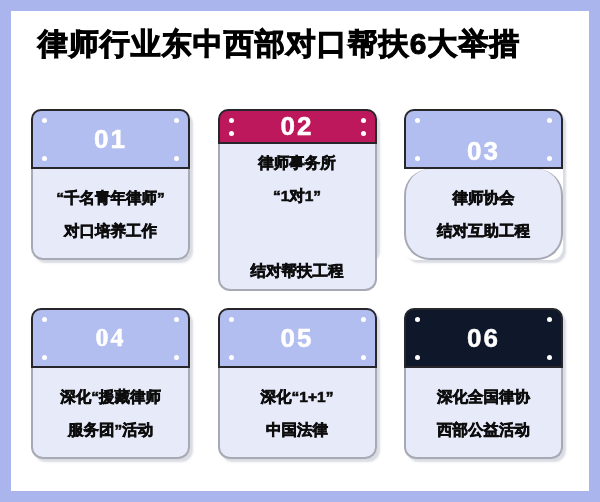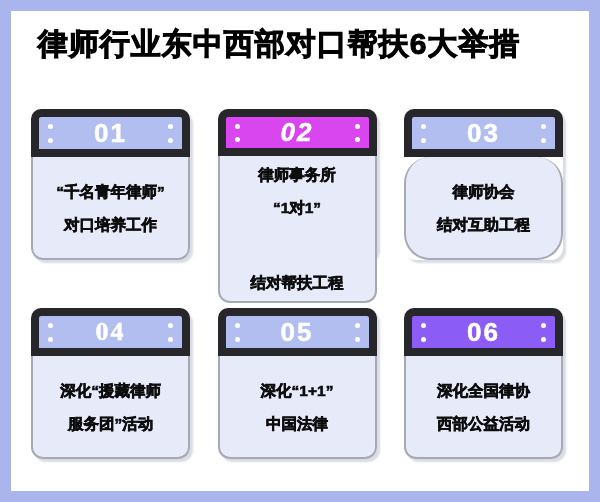--- a/index.html
+++ b/index.html
@@ -36,23 +36,23 @@
     width: 159px; height: 151px;
     box-sizing: border-box;
     display: flex;
     flex-direction: column;
     border-radius: 12px;
     box-shadow: 3px 3px 2px rgba(150,155,175,0.35);
     background: transparent;
   }
   .card-header {
     position: relative;
-    height: 48px;
+    height: 60px;
     box-sizing: border-box;
-    border: 8px solid #0c4a6e;
+    border: 2px solid #0c4a6e;
     border-radius: 10px 10px 0 0;
     display: flex;
     align-items: center;
     justify-content: center;
   }
   .card-number {
     color: #ffffff;
     font-size: 26px;
     font-weight: bold;
     letter-spacing: 2px;
@@ -105,21 +105,21 @@
       <span class="dot br"></span>
       <div class="card-number" style="color: rgb(255, 255, 255);">01</div>
     </div>
     <div class="card-body" style="background: rgb(231, 234, 249); border-color: rgb(167, 169, 180);">
       <div class="card-line" style="color: rgb(13, 13, 13);">“千名青年律师”</div>
       <div class="card-line" style="color: rgb(13, 13, 13);">对口培养工作</div>
     </div>
   </div>
 
   <div class="card">
-    <div class="card-header" style="background: #d946ef; border-color: rgb(38, 38, 43); font-style: italic;">
+    <div class="card-header" style="background: #be185d; border-color: rgb(38, 38, 43);">
       <span class="dot tl"></span>
       <span class="dot tr"></span>
       <span class="dot bl"></span>
       <span class="dot br"></span>
       <div class="card-number" style="color: rgb(255, 255, 255);">02</div>
     </div>
     <div class="card-body" style="background: rgb(231, 234, 249); border-color: rgb(167, 169, 180);">
       <div class="card-line" style="color: rgb(13, 13, 13);">律师事务所</div>
       <div class="card-line" style="color: rgb(13, 13, 13);">“1对1”</div>
       <div class="card-line" style="color: rgb(13, 13, 13); margin-top: 42px;">结对帮扶工程</div>
@@ -162,21 +162,21 @@
       <span class="dot br"></span>
       <div class="card-number" style="color: rgb(255, 255, 255);">05</div>
     </div>
     <div class="card-body" style="background: rgb(231, 234, 249); border-color: rgb(167, 169, 180);">
       <div class="card-line" style="color: rgb(13, 13, 13);">深化“1+1”</div>
       <div class="card-line" style="color: rgb(13, 13, 13);">中国法律</div>
     </div>
   </div>
 
   <div class="card">
-    <div class="card-header" style="background: #8b5cf6; border-color: rgb(38, 38, 43);">
+    <div class="card-header" style="background: #0f172a; border-color: rgb(38, 38, 43);">
       <span class="dot tl"></span>
       <span class="dot tr"></span>
       <span class="dot bl"></span>
       <span class="dot br"></span>
       <div class="card-number" style="color: rgb(255, 255, 255);">06</div>
     </div>
     <div class="card-body" style="background: rgb(231, 234, 249); border-color: rgb(167, 169, 180);">
       <div class="card-line" style="color: rgb(13, 13, 13);">深化全国律协</div>
       <div class="card-line" style="color: rgb(13, 13, 13);">西部公益活动</div>
     </div>

